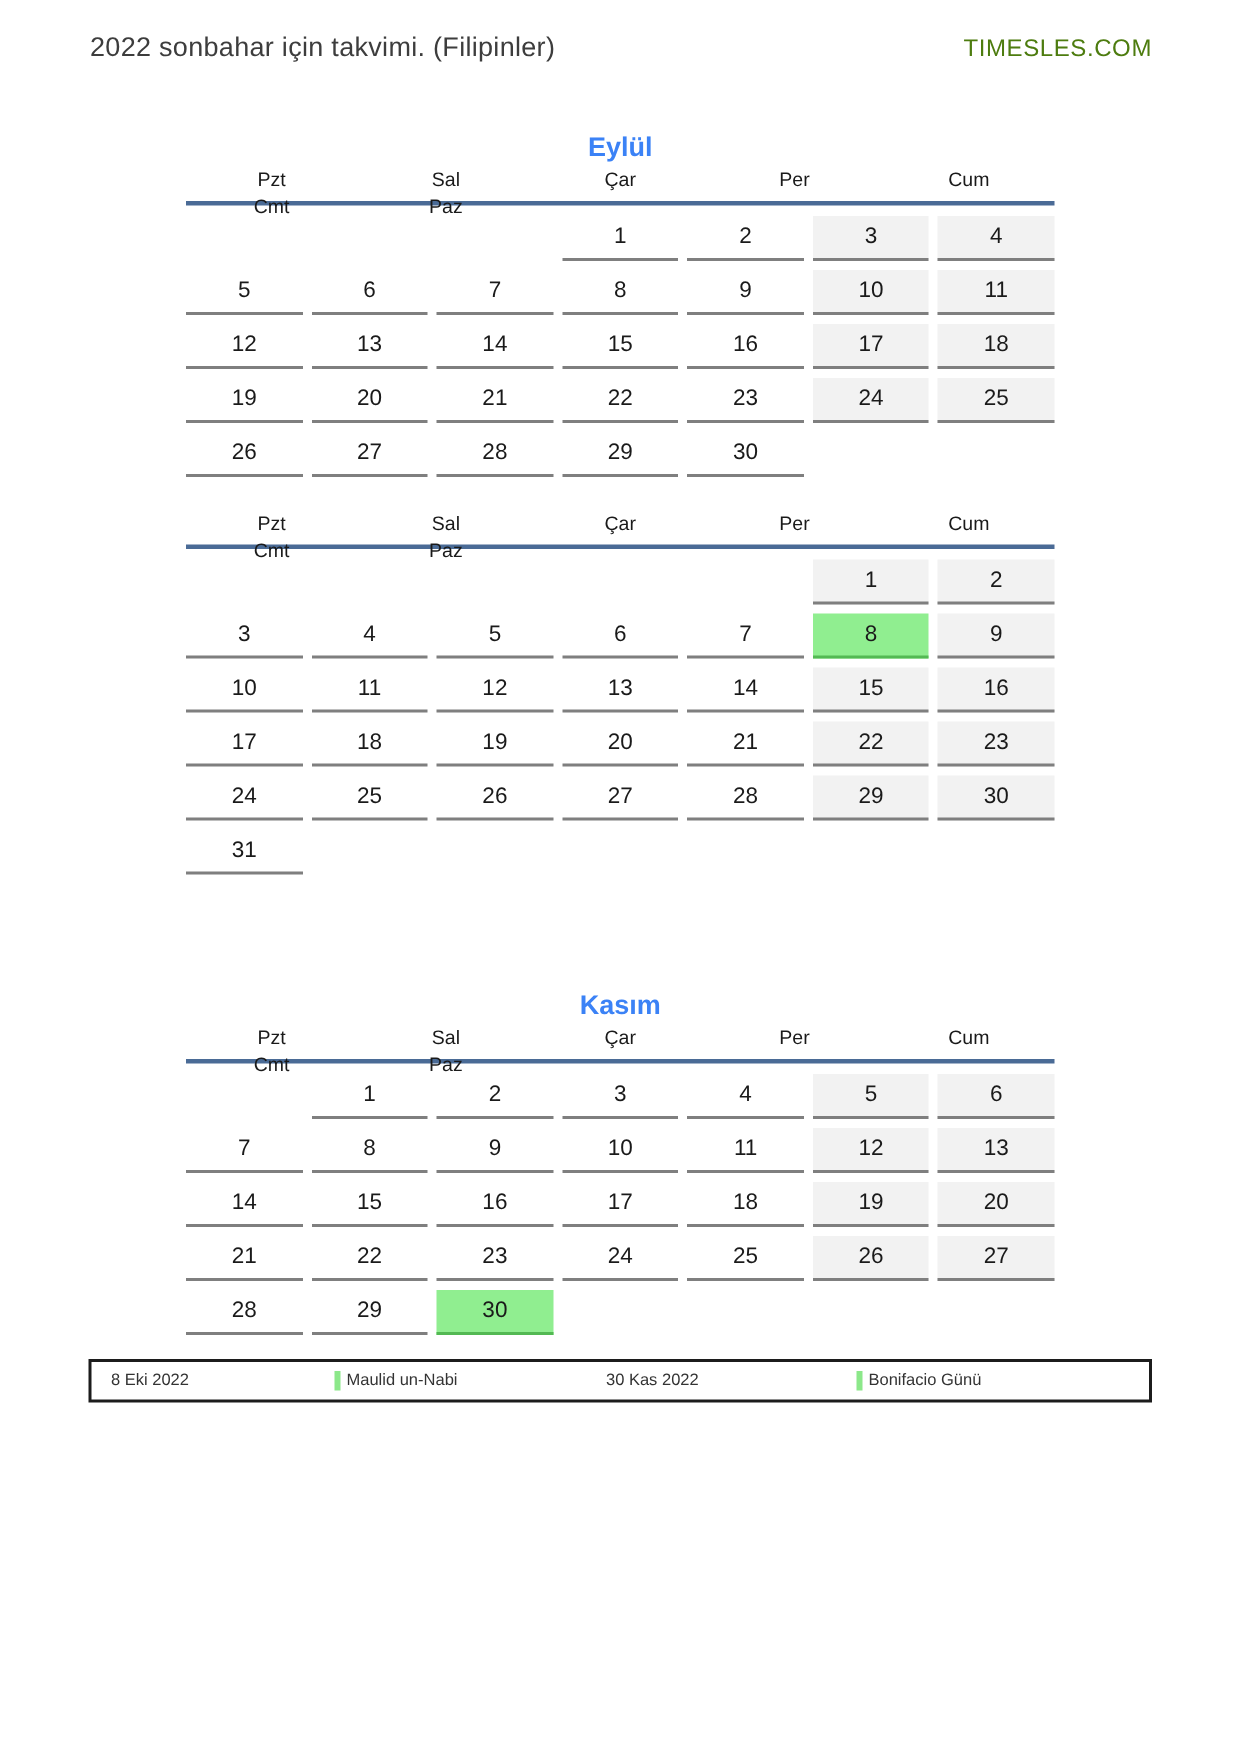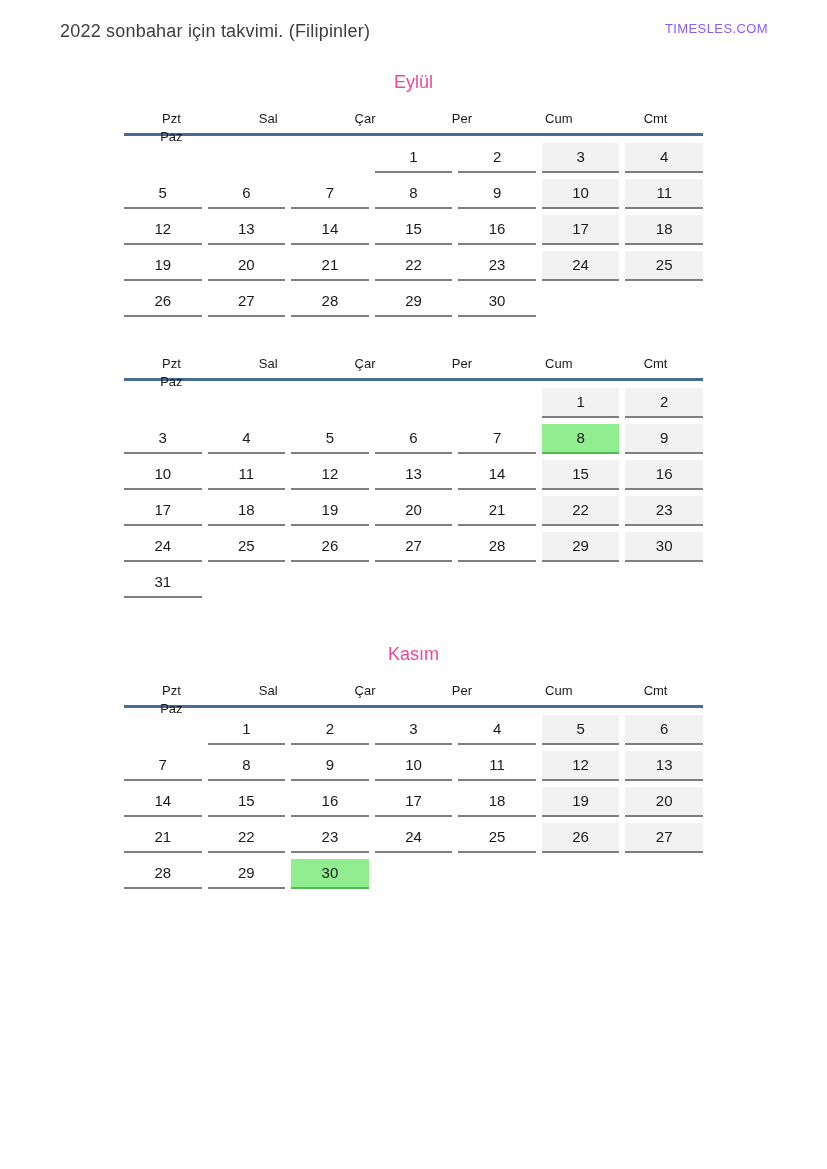--- a/index.html
+++ b/index.html
@@ -15,61 +15,62 @@
   }
 
   
   .header {
     position: absolute;
     top: 21px;
     left: 60px;
     width: 708px;
     display: flex;
     justify-content: space-between;
-    align-items: flex-start;
+    align-items: flex-end;
   }
   .page-title {
     font-size: 18px;
     font-weight: 400;
     color: #3d3d3d;
     letter-spacing: 0.2px;
   }
   .brand-link {
-    font-size: 13px;
-    color: #8b5cf6;
+    font-size: 16px;
+    color: #4d7c0f;
     text-decoration: none;
     letter-spacing: 0.4px;
     margin-left: 16px;
   }
 
   
   .months-wrap {
     position: absolute;
     left: 124px;
     top: 0;
     width: 579px;
   }
   .month { position: absolute; left: 0; width: 579px; }
   .month.m0 { top: 70px; }
   .month.m1 { top: 339px; }
   .month.m2 { top: 642px; }
 
   .month-title {
     text-align: center;
     font-size: 18px;
-    font-weight: 400;
-    color: #ec4899;
+    font-weight: 700;
+    color: #3b82f6;
     line-height: 24px;
     height: 24px;
+    margin-top: 16px;
   }
   .weekdays {
     display: grid;
-    grid-template-columns: repeat(6, 1fr);
+    grid-template-columns: repeat(5, 1fr);
     column-gap: 2px;
-    margin-top: 16px;
+    margin-top: 1px;
     height: 18px;
   }
   .weekday {
     text-align: center;
     font-size: 13px;
     color: #1a1a1a;
     line-height: 18px;
   }
   .month-rule {
     margin-top: 5px;
@@ -291,14 +292,22 @@
           <div class="day-cell">29</div>
           <div class="day-cell holiday">30</div>
           <div class="day-cell empty"></div>
           <div class="day-cell empty"></div>
           <div class="day-cell empty"></div>
           <div class="day-cell empty"></div>
         </div>
       </div>
     </div>
 
+  <div class="legend">
+    <span class="legend-text legend-date1">8 Eki 2022</span>
+    <span class="legend-swatch s1"></span>
+    <span class="legend-text legend-label1">Maulid un-Nabi</span>
+    <span class="legend-text legend-date2">30 Kas 2022</span>
+    <span class="legend-swatch s2"></span>
+    <span class="legend-text legend-label2">Bonifacio Günü</span>
+  </div>
 
 </div>
 
 </body></html>

